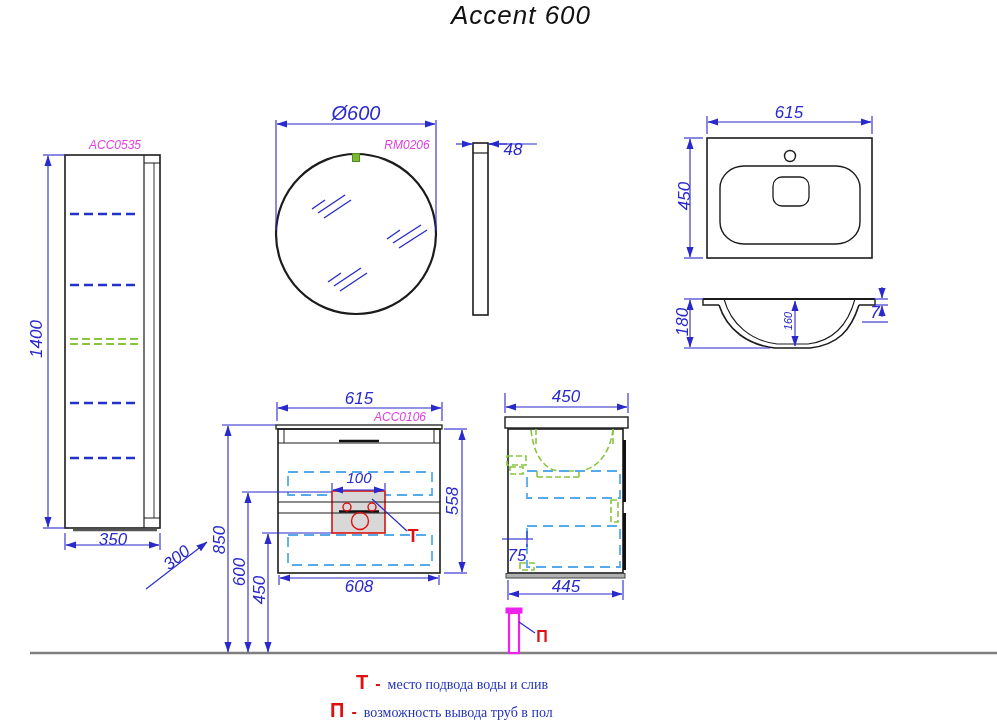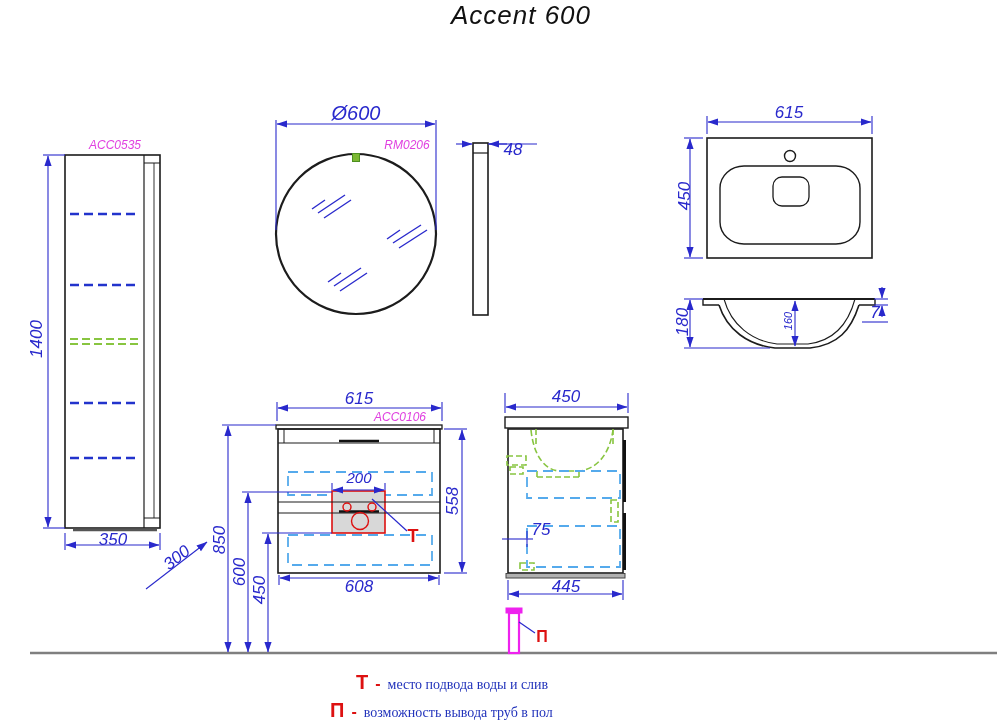--- a/index.html
+++ b/index.html
@@ -246,30 +246,30 @@
 
   <div class="txt dim" style="left:789px;top:113px;">615</div>
   <div class="txt dim rot" style="left:685px;top:196px;">450</div>
 
   <div class="txt dim rot" style="left:683px;top:322px;">180</div>
   <div class="txt dim-sm rot" style="left:788px;top:321px;">160</div>
   <div class="txt dim" style="left:875px;top:313px;">7</div>
 
   <div class="txt dim" style="left:359px;top:399px;">615</div>
   <div class="txt plabel" style="left:400px;top:417px;">ACC0106</div>
-  <div class="txt dim" style="left:359px;top:477px;font-size:15px;">200</div>
+  <div class="txt dim" style="left:359px;top:477px;font-size:15px;">100</div>
   <div class="txt dim rot" style="left:453px;top:501px;">558</div>
   <div class="txt dim" style="left:359px;top:587px;">608</div>
   <div class="txt dim rot" style="left:220px;top:540px;">850</div>
   <div class="txt dim rot" style="left:240px;top:572px;">600</div>
   <div class="txt dim rot" style="left:260px;top:590px;">450</div>
   <div class="txt marker" style="left:413px;top:536px;">Т</div>
 
   <div class="txt dim" style="left:566px;top:397px;">450</div>
-  <div class="txt dim" style="left:517px;top:530px;margin-left:24px;">75</div>
+  <div class="txt dim" style="left:517px;top:556px;">75</div>
   <div class="txt dim" style="left:566px;top:587px;">445</div>
   <div class="txt marker" style="left:542px;top:637px;font-size:16px;">П</div>
 
   <div class="legend-row" style="left:356px;top:671px;">
     <span class="legend-sym">Т</span>
     <span class="legend-dash">-</span>
     <span class="legend-text">место подвода воды и слив</span>
   </div>
   <div class="legend-row" style="left:330px;top:699px;">
     <span class="legend-sym">П</span>

